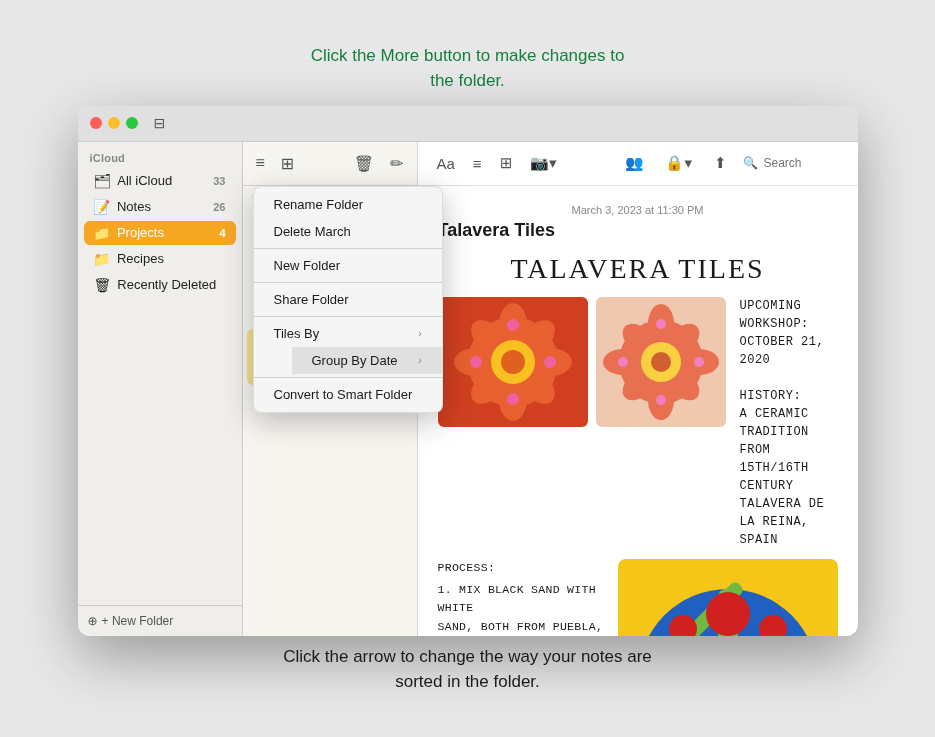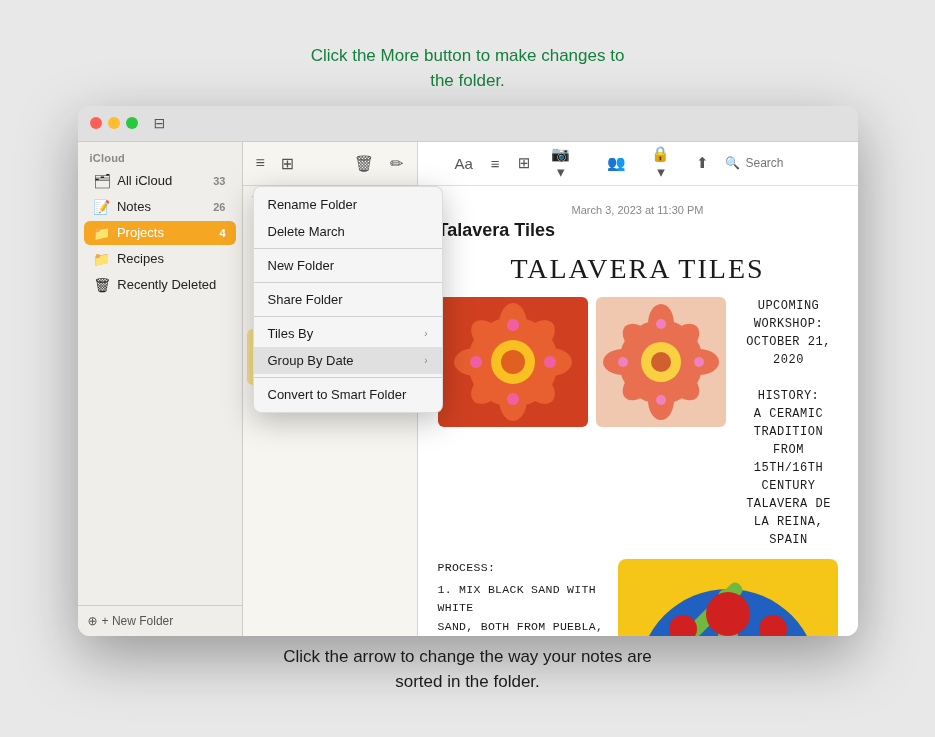--- a/index.html
+++ b/index.html
@@ -212,21 +212,21 @@
       left: 10px;
       width: 190px;
       background: #f5f5f5;
       border-radius: 8px;
       box-shadow: 0 8px 30px rgba(0,0,0,0.25);
       z-index: 100;
       padding: 4px 0;
       border: 1px solid rgba(0,0,0,0.1);
     }
     .context-menu-item {
-      padding: 6px 14px;
+      padding: 6px 20px;
       font-size: 13px;
       color: #1a1a1a;
       cursor: pointer;
       display: flex;
       align-items: center;
       justify-content: space-between;
     }
     .context-menu-divider {
       height: 1px;
       background: #d0d0d0;
@@ -242,21 +242,21 @@
       flex: 1;
       background: #fff;
       display: flex;
       flex-direction: column;
       overflow: hidden;
     }
     .editor-toolbar {
       height: 44px;
       display: flex;
       align-items: center;
-      padding: 0 32px;
+      padding: 0 14px;
       gap: 12px;
       border-bottom: 1px solid #e0e0e0;
     }
     .editor-toolbar-group {
       display: flex;
       align-items: center;
       gap: 8px;
     }
     .editor-tool-btn {
       background: none;
@@ -455,21 +455,21 @@
         </div>
         <div class="context-menu-divider"></div>
         <div class="context-menu-item">
           <span>Share Folder</span>
         </div>
         <div class="context-menu-divider"></div>
         <div class="context-menu-item">
           <span>Tiles By</span>
           <span class="context-menu-arrow">›</span>
         </div>
-        <div class="context-menu-item" style="background:#e0e0e0;">
+        <div class="context-menu-item" style="background:#e0e0e0;margin-left:38px;">
           <span>Group By Date</span>
           <span class="context-menu-arrow">›</span>
         </div>
         <div class="context-menu-divider"></div>
         <div class="context-menu-item">
           <span>Convert to Smart Folder</span>
         </div>
       </div>
     </div>
 
@@ -538,21 +538,21 @@
               <ellipse cx="88" cy="88" rx="12" ry="18" fill="#e87050" transform="rotate(-45 88 88)"></ellipse>
               <circle cx="65" cy="65" r="20" fill="#f8d040"></circle>
               <circle cx="65" cy="65" r="10" fill="#d06030"></circle>
               <circle cx="65" cy="27" r="5" fill="#f080c0"></circle>
               <circle cx="65" cy="103" r="5" fill="#f080c0"></circle>
               <circle cx="27" cy="65" r="5" fill="#f080c0"></circle>
               <circle cx="103" cy="65" r="5" fill="#f080c0"></circle>
             </svg>
           </div>
 
-          <div class="note-right-text" style="white-space:pre-line;text-align:center;">UPCOMING WORKSHOP:
+          <div class="note-right-text" style="white-space:pre-line;">UPCOMING WORKSHOP:
 OCTOBER 21, 2020
 
 HISTORY:
 A CERAMIC TRADITION FROM 15TH/16TH
 CENTURY TALAVERA DE LA REINA, SPAIN</div>
         </div>
 
         <div class="note-bottom-row">
           <div>
             <div class="note-process-text" style="font-weight:400; margin-bottom:4px;">PROCESS:</div>

